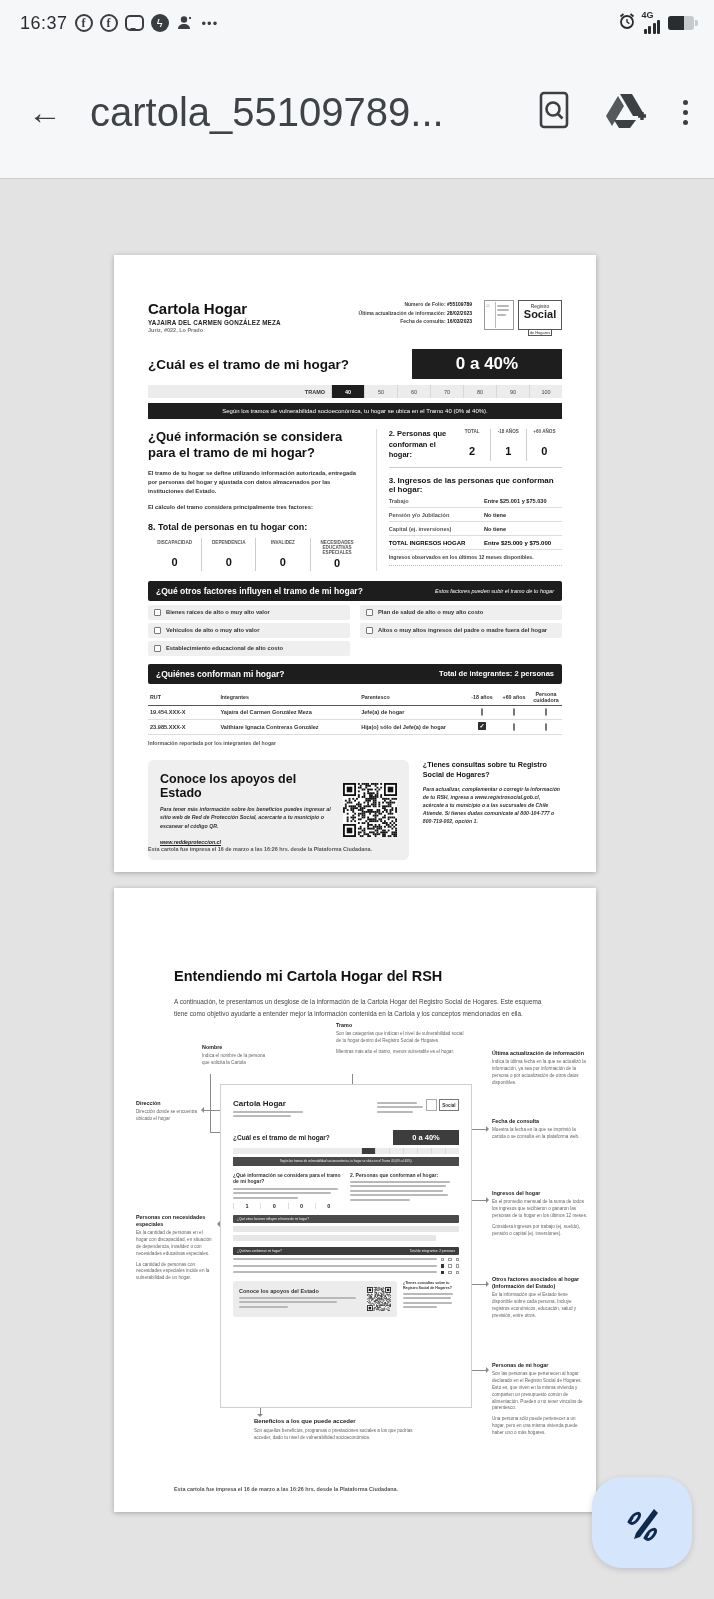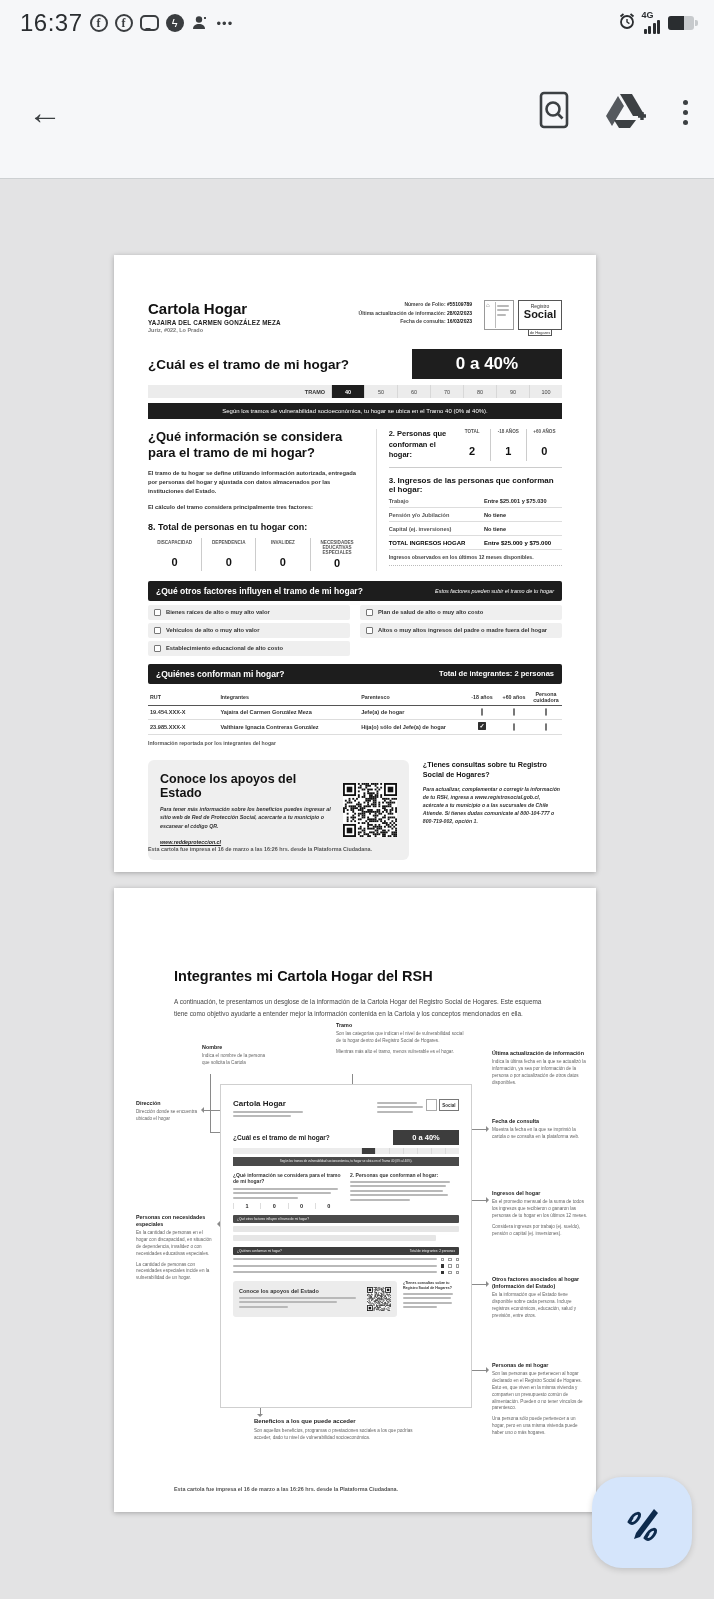--- a/index.html
+++ b/index.html
@@ -3,21 +3,21 @@
 <meta charset="utf-8">
 <style>
   * { margin:0; padding:0; box-sizing:border-box; }
   html,body { width:714px; height:1599px; }
   body { font-family:"Liberation Sans", sans-serif; background:#e3e3e4; position:relative; overflow:hidden; }
 
   
   .statusbar { position:absolute; top:0; left:0; width:714px; height:46px; background:#f6f7f9;
     display:flex; align-items:center; justify-content:space-between; padding:0 20px; }
   .sb-left { display:flex; align-items:center; gap:7px; }
-  .sb-time { font-size:24px; color:#2a2d30; letter-spacing:.5px; }
+  .sb-time { font-size:18px; color:#2a2d30; letter-spacing:.5px; }
   .sb-ic { width:19px; height:19px; display:inline-flex; align-items:center; justify-content:center; }
   .circle-f { width:18px; height:18px; border-radius:50%; border:2px solid #3a3d40; color:#3a3d40;
     font-size:12px; font-weight:bold; display:flex; align-items:center; justify-content:center; font-family:"Liberation Serif",serif; }
   .bubble { width:19px; height:16px; border:2px solid #3a3d40; border-radius:5px; position:relative; }
   .bubble:after { content:""; position:absolute; left:3px; bottom:-5px; border:3px solid transparent; border-top-color:#3a3d40; }
   .msgr { width:18px; height:18px; border-radius:50%; background:#3a3d40; color:#fff; font-size:11px;
     display:flex; align-items:center; justify-content:center; }
   .ellipsis { font-size:13px; color:#3a3d40; letter-spacing:1px; }
   .sb-right { display:flex; align-items:center; gap:8px; }
   .sig { display:flex; align-items:flex-end; gap:1.5px; position:relative; padding-top:8px; }
@@ -213,20 +213,21 @@
         <i style="height:14px"></i>
     </span>
     <span class="batt">
         <i></i>
       </span>
   </div>
 </div>
 
 <div class="appbar">
   <span class="back">←</span>
+  <span class="doc-title">cartola_55109789...</span>
   <div class="ab-icons">
     <span>
       <svg width="34" height="40" viewBox="0 0 34 40">
           <rect x="4" y="3" width="26" height="34" rx="3" fill="none" stroke="#3c4043" stroke-width="2.6"></rect>
           <circle cx="16" cy="19" r="6.5" fill="none" stroke="#3c4043" stroke-width="2.6"></circle>
           <path d="M20.5 23.5l5 5" stroke="#3c4043" stroke-width="2.6"></path>
         </svg>
     </span>
     <span>
       <svg width="44" height="40" viewBox="0 0 44 40">
@@ -762,21 +763,21 @@
     <div class="queries">
       <div class="q-h">¿Tienes consultas sobre tu Registro Social de Hogares?</div>
       <div class="q-t">Para actualizar, complementar o corregir la información de tu RSH, ingresa a www.registrosocial.gob.cl, acércate a tu municipio o a las sucursales de Chile Atiende. Si tienes dudas comunícate al 800-104-777 o 800-719-002, opción 1.</div>
     </div>
   </div>
 
   <div class="p-footer">Esta cartola fue impresa el 16 de marzo a las 16:26 hrs. desde la Plataforma Ciudadana.</div>
 </div>
 
 <div class="page" id="page2">
-  <div class="p2-title">Integrantes mi Cartola Hogar del RSH</div>
+  <div class="p2-title">Entendiendo mi Cartola Hogar del RSH</div>
   <div class="p2-intro">A continuación, te presentamos un desglose de la información de la Cartola Hogar del Registro Social de Hogares.  Este esquema tiene como objetivo ayudarte a entender mejor la información contenida en la Cartola y los conceptos mencionados en ella.</div>
 
   <div class="ann" style="left:88px; top:156px; width:64px;">
     <div class="ann-h">Nombre</div>
     <div class="ann-t">Indica el nombre de la persona que solicita la Cartola</div>
   </div>
   <div class="ann" style="left:222px; top:134px; width:128px;">
     <div class="ann-h">Tramo</div>
     <div class="ann-t">Son las categorías que indican el nivel de vulnerabilidad social de tu hogar dentro del Registro Social de Hogares.</div>
     <div class="ann-t">Mientras más alto el tramo, menos vulnerable es el hogar.</div>

